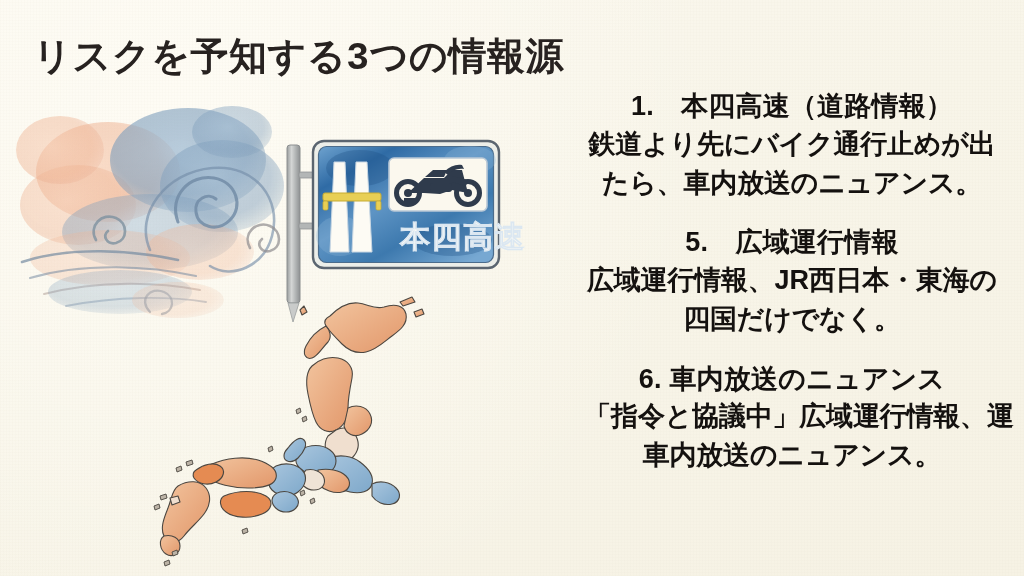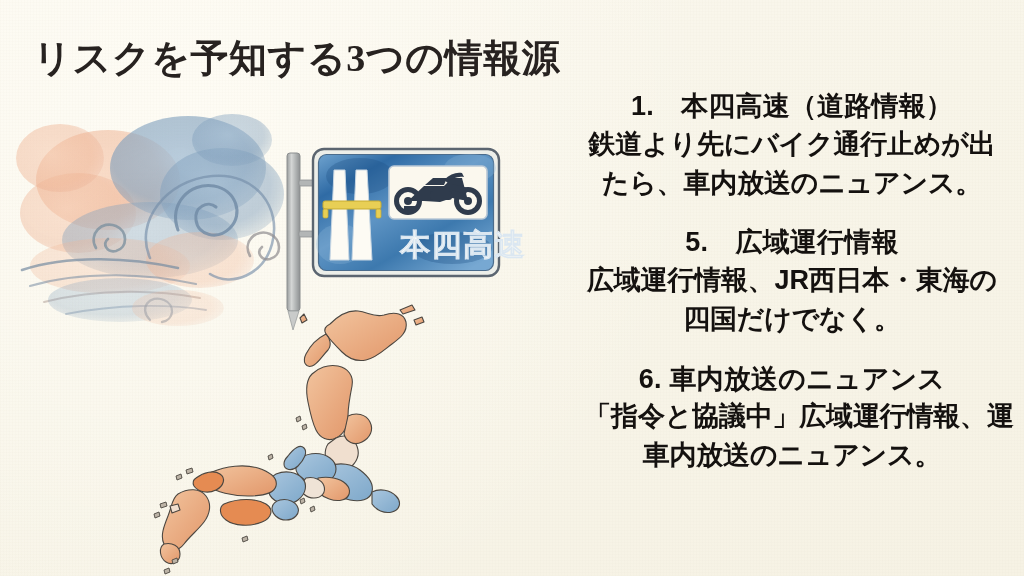--- a/index.html
+++ b/index.html
@@ -27,21 +27,21 @@
     background-image:
       repeating-linear-gradient(0deg, rgba(170,160,135,0.045) 0px, rgba(170,160,135,0.045) 1px, rgba(255,255,255,0) 1px, rgba(255,255,255,0) 3px),
       repeating-linear-gradient(90deg, rgba(170,160,135,0.04) 0px, rgba(170,160,135,0.04) 1px, rgba(255,255,255,0) 1px, rgba(255,255,255,0) 3px);
   }
 
   
   #title {
     position: absolute;
     left: 33px;
     top: 36px;
-    font-family: Liberation Serif, serif;
+    font-family: Liberation Mono, monospace;
     font-size: 38px;
     font-weight: 700;
     letter-spacing: 0.5px;
     color: #272220;
     white-space: nowrap;
     line-height: 1.2;
   }
 
   
   #points {
@@ -68,21 +68,21 @@
     line-height: 1.40;
     letter-spacing: -0.2px;
     margin-top: 1px;
   }
   .point-body.indent { text-indent: 14px; }
 
   
   #art {
     position: absolute;
     left: 0;
-    top: 8px;
+    top: 0;
     width: 540px;
     height: 534px;
   }
   #art svg { display: block; }
 </style>
 </head>
 <body>
 
 <div id="slide">
 

